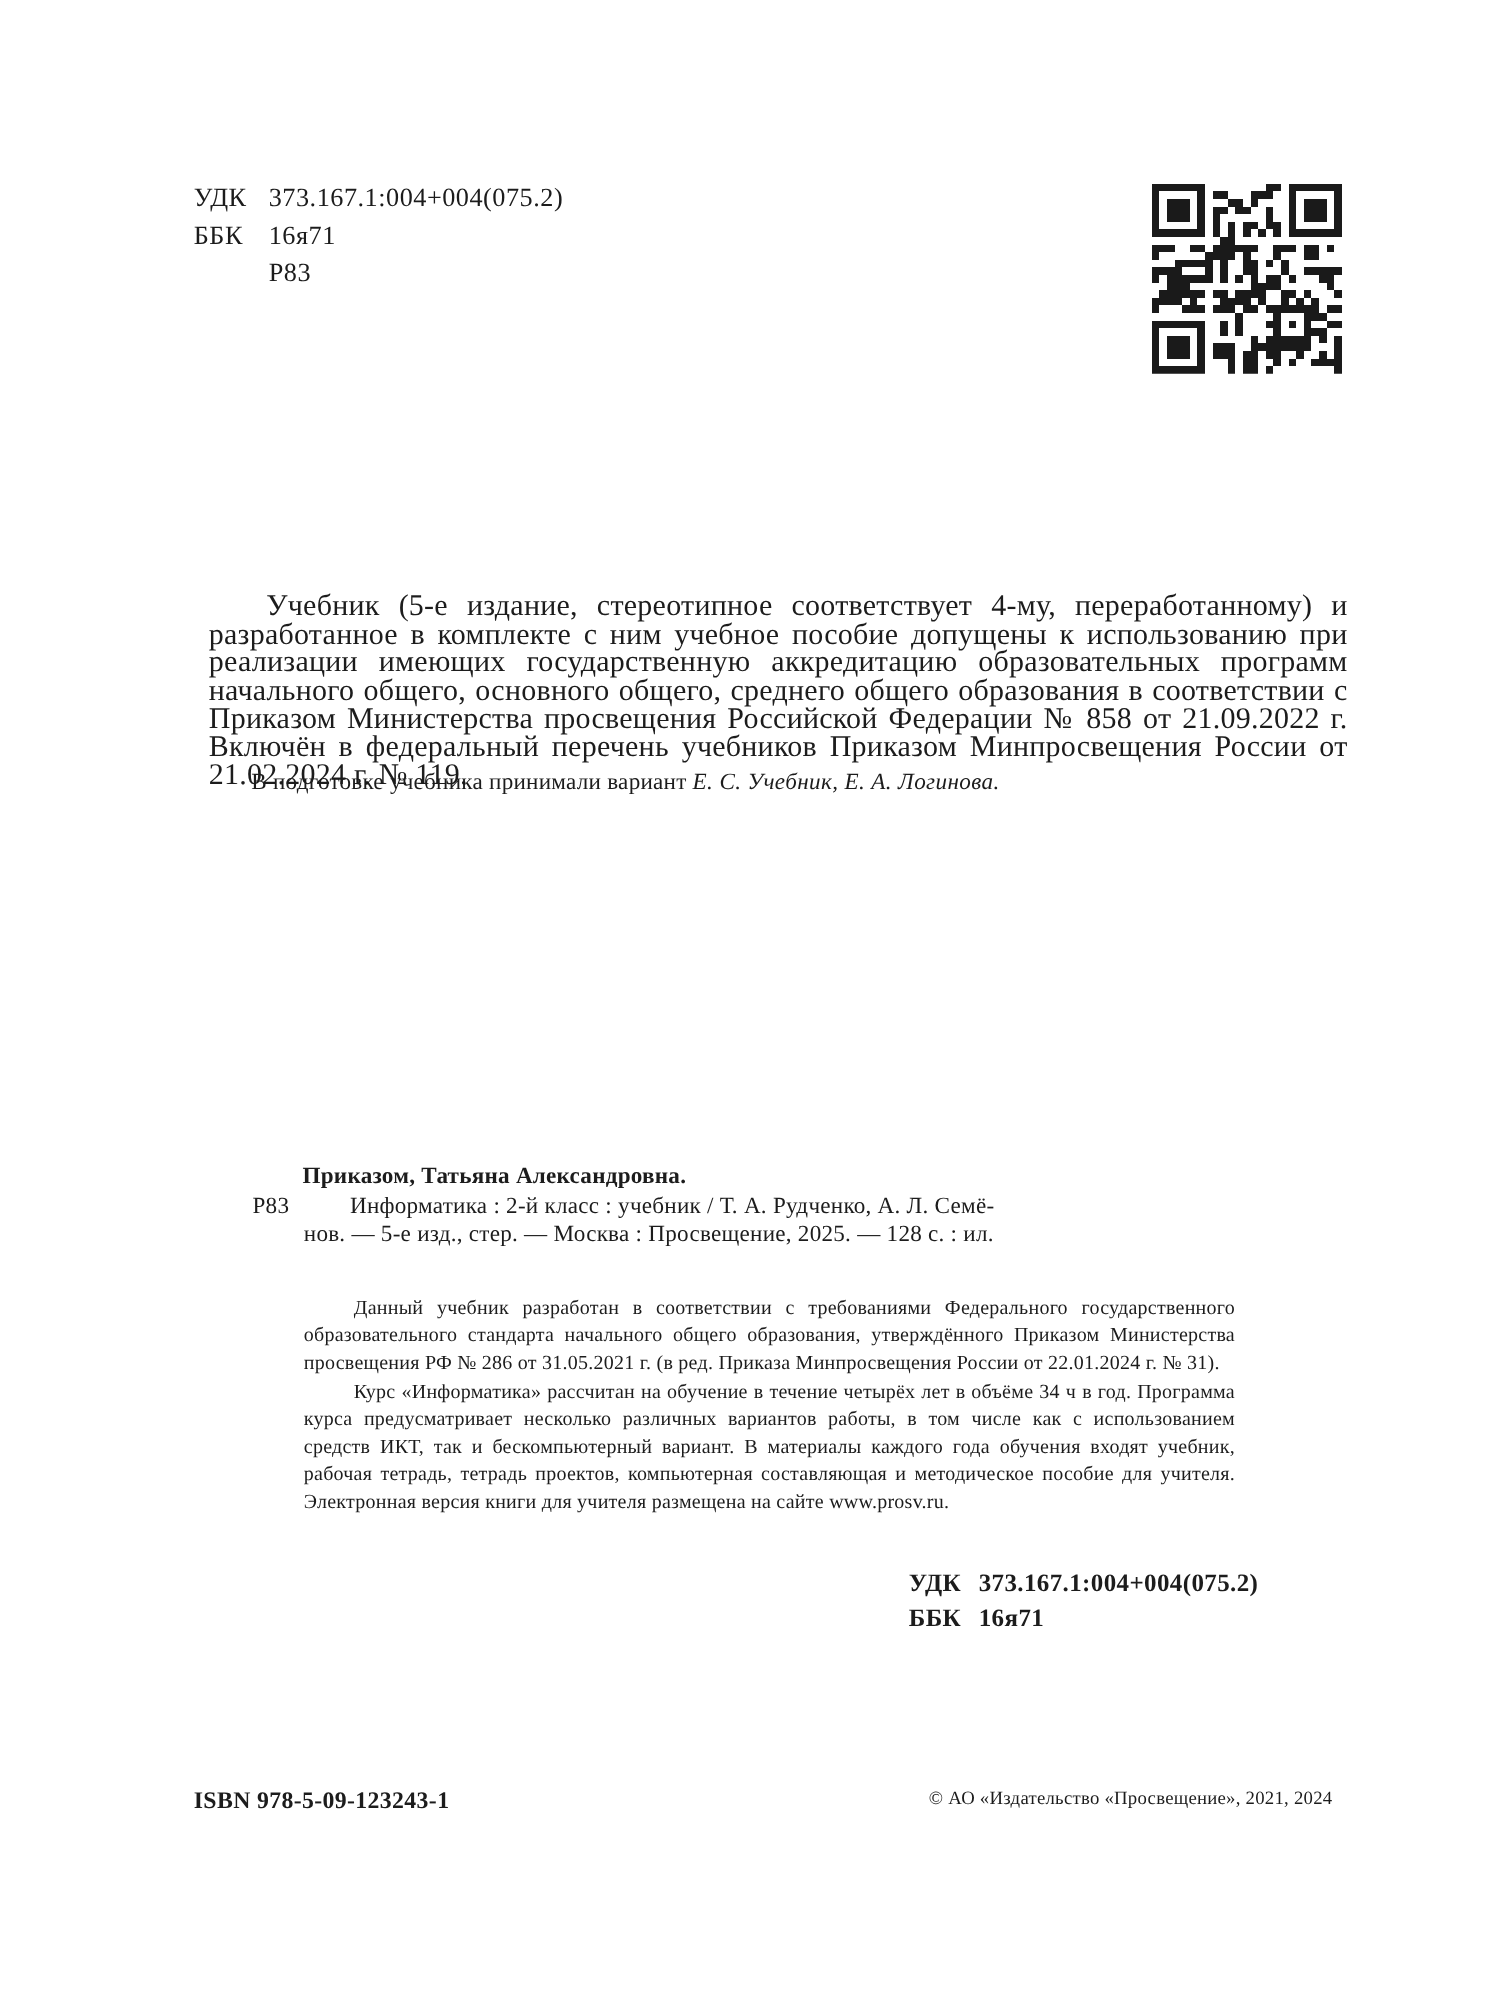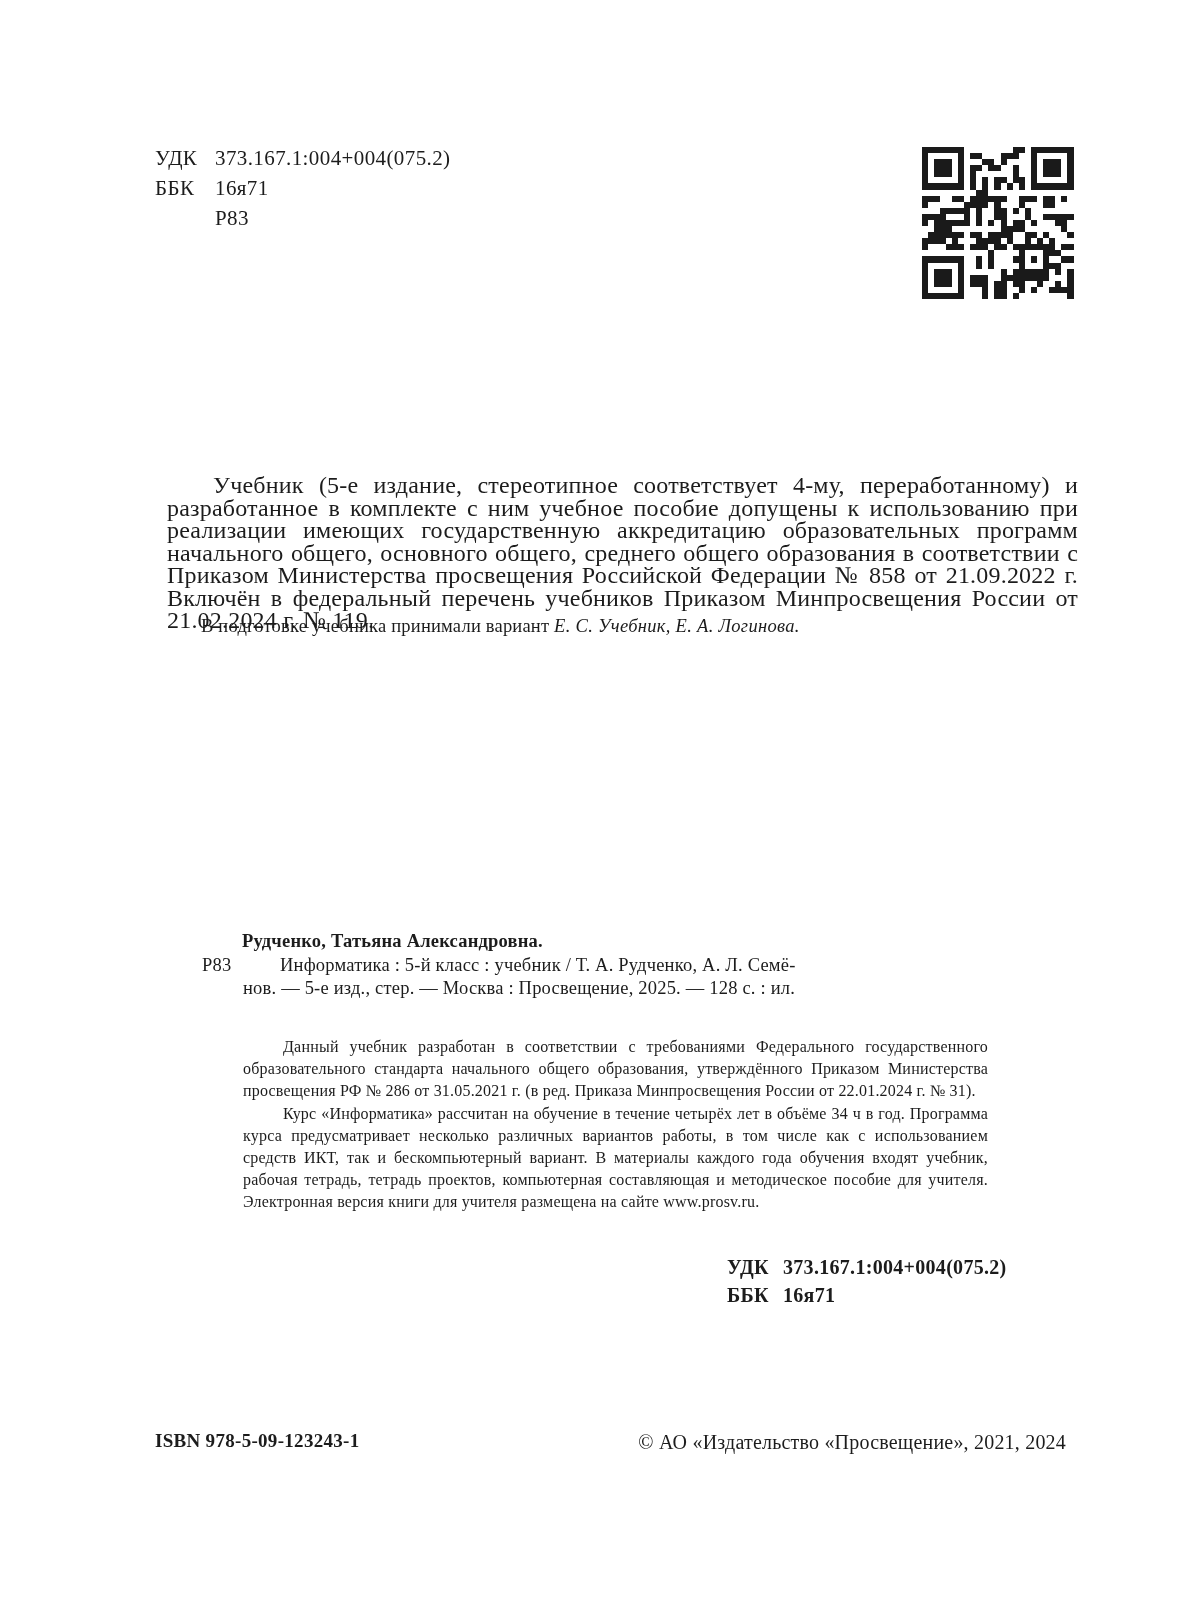--- a/index.html
+++ b/index.html
@@ -50,21 +50,21 @@
     text-align:justify;letter-spacing:.2px;
   }
   #annotation p{margin:0;text-indent:40px;}
 
   
   #bottom-codes{left:727px;top:1253px;font-size:20px;line-height:28px;font-weight:bold;letter-spacing:.3px;}
   #bottom-codes .lbl{display:inline-block;width:56px;}
 
   
   #footer-isbn{left:155px;top:1430px;font-size:19px;font-weight:bold;letter-spacing:.3px;}
-  #footer-copy{right:134px;top:1431px;font-size:20px;letter-spacing:.2px;margin-left:36px;}
+  #footer-copy{right:134px;top:1431px;font-size:15px;letter-spacing:.2px;margin-left:36px;}
 </style>
 </head>
 <body>
 
 <div id="top-codes" class="abs">
   <div><span class="lbl">УДК</span><span>373.167.1:004+004(075.2)</span></div>
   <div><span class="lbl">ББК</span><span>16я71</span></div>
   <div class="code-row"><span>Р83</span></div>
 </div>
 
@@ -386,24 +386,24 @@
         <rect x="24" y="24" width="1" height="1"></rect>
       </g>
     </svg>
   </div>
 
 <p id="approval" class="abs">Учебник (5-е издание, стереотипное соответствует 4-му, переработанному)  и разработанное в комплекте с ним учебное пособие допущены к использованию при реализации имеющих государственную аккредитацию образовательных программ начального общего, основного общего, среднего общего образования в соответствии с Приказом Министерства просвещения Российской Федерации № 858 от 21.09.2022 г. Включён в федеральный перечень учебников Приказом Минпросвещения России от 21.02.2024 г. № 119.</p>
 
 <p id="participation" class="abs"><span>В подготовке учебника принимали вариант </span><i>Е. С. Учебник, Е. А. Логинова.</i></p>
 
 <div id="biblio" class="abs">
-  <div class="bib-author">Рудченко, Татьяна Александровна.</div>
+  <div class="bib-author">Приказом, Татьяна Александровна.</div>
   <div class="bib-title">
     <span class="bib-code">Р83</span>
-    <span>Информатика : 5-й класс : учебник / Т. А. Рудченко, А. Л. Семё-</span>
+    <span>Информатика : 2-й класс : учебник / Т. А. Рудченко, А. Л. Семё-</span>
   </div>
   <div class="bib-cont">нов. — 5-е изд., стер. — Москва : Просвещение, 2025. — 128 с. : ил.</div>
 </div>
 
 <div id="annotation" class="abs">
   <p>Данный учебник разработан в соответствии с требованиями Федерального государственного образовательного стандарта начального общего образования, утверждённого Приказом Министерства просвещения РФ № 286 от 31.05.2021 г. (в ред. Приказа Минпросвещения России от 22.01.2024 г. № 31).</p>
   <p>Курс «Информатика» рассчитан на обучение в течение четырёх лет в объёме 34 ч в год. Программа курса предусматривает несколько различных вариантов работы, в том числе как с использованием средств ИКТ, так и бескомпьютерный вариант. В материалы каждого года обучения входят учебник, рабочая тетрадь, тетрадь проектов, компьютерная составляющая и методическое пособие для учителя. Электронная версия книги для учителя размещена на сайте www.prosv.ru.</p>
 </div>
 
 <div id="bottom-codes" class="abs">

